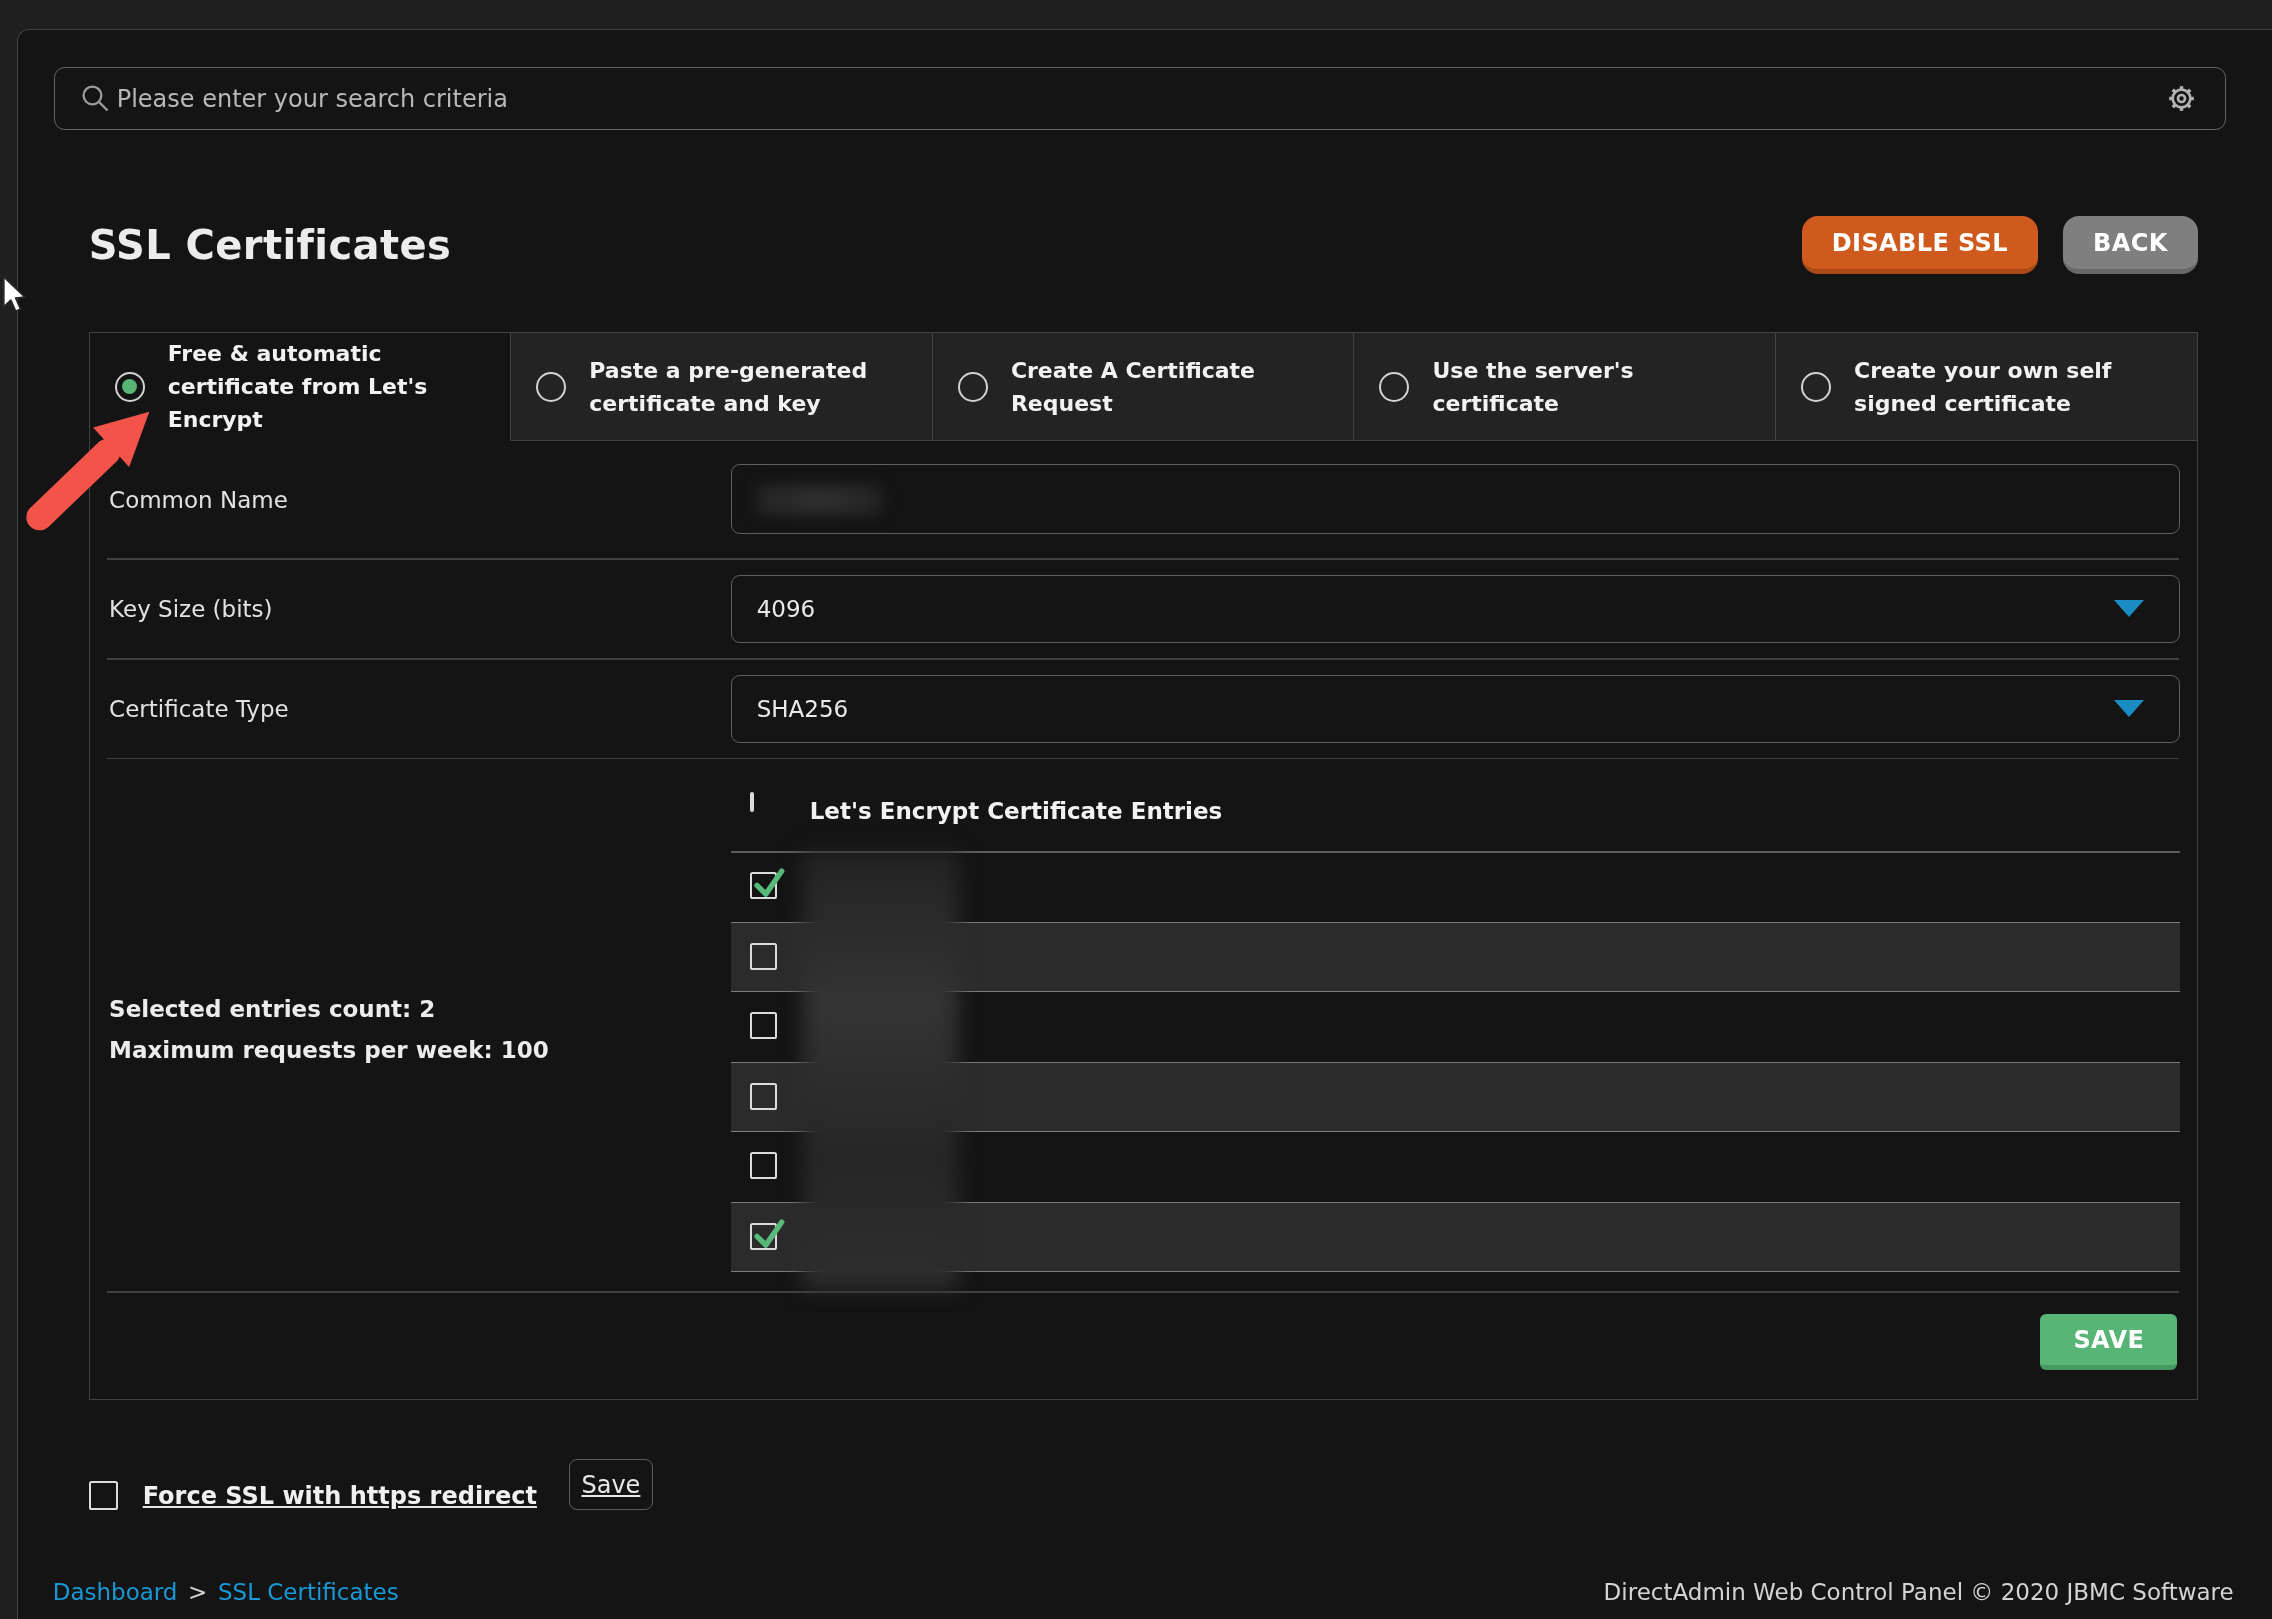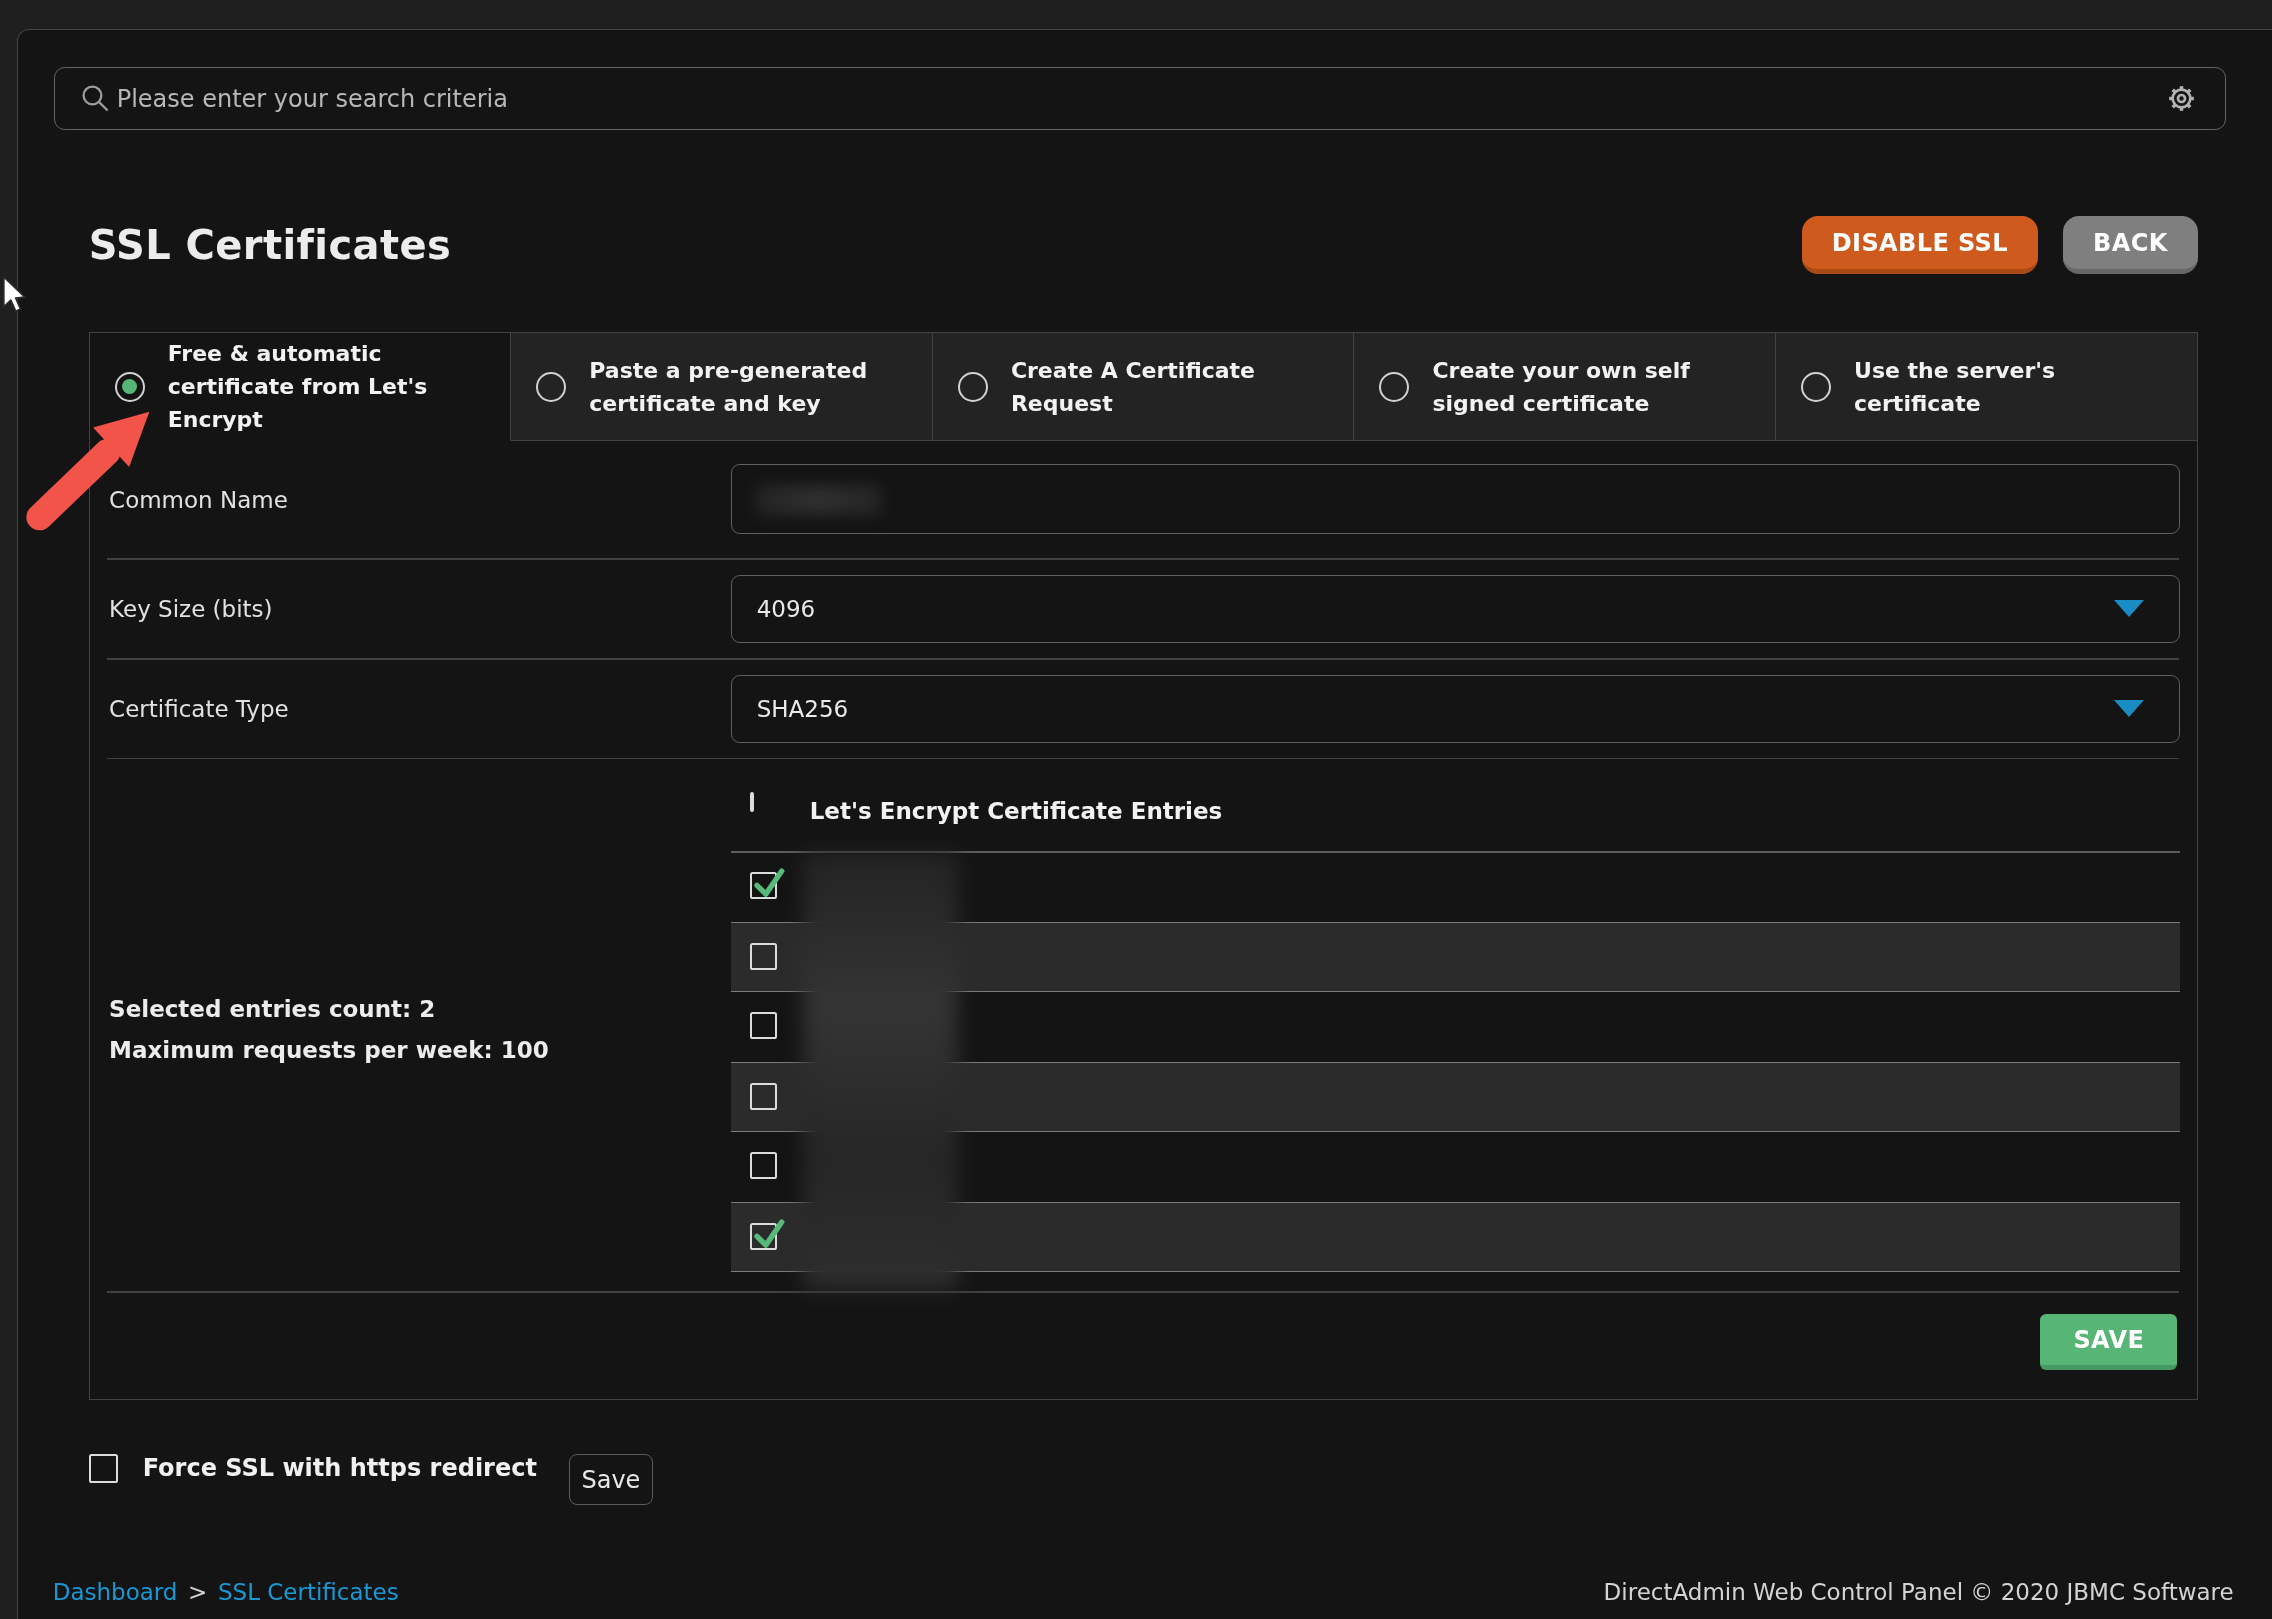--- a/index.html
+++ b/index.html
@@ -137,21 +137,21 @@
   .btn-save{
     position:absolute; right:19.4px; top:21px; width:137px; height:56px;
     background:#57b576; border:none; border-bottom:5.3px solid #459a61; border-radius:6.2px;
     font-family:inherit; font-size:24px; font-weight:bold; color:#fff; letter-spacing:0.4px;
     cursor:pointer;
   }
 
   
   .force-ssl-row{
     position:absolute; left:71px; top:1424px; height:56px;
-    display:flex; align-items:flex-start; gap:25px;
+    display:flex; align-items:flex-end; gap:25px;text-decoration:underline;
   }
   .force-ssl-label{ font-size:24px; font-weight:bold; color:#f0f0f0; }
   .btn-save-small{
     background:transparent; border:1.8px solid #5c5c5c; border-radius:8px;
     width:84px; height:51px; font-family:inherit; font-size:24px; color:#e8e8e8;
     cursor:pointer; margin-left:7px;
   }
 
   
   .bottom-bar{
@@ -215,25 +215,25 @@
     <div class="tab">
       <span class="radio"></span>
       <span class="tab-label">Paste a pre-generated certificate and key</span>
     </div>
     <div class="tab">
       <span class="radio"></span>
       <span class="tab-label">Create A Certificate Request</span>
     </div>
     <div class="tab">
       <span class="radio"></span>
-      <span class="tab-label">Create your own self signed certificate</span>
+      <span class="tab-label">Use the server's certificate</span>
     </div>
     <div class="tab">
       <span class="radio"></span>
-      <span class="tab-label">Use the server's certificate</span>
+      <span class="tab-label">Create your own self signed certificate</span>
     </div>
   </div>
 
   <div class="panel">
 
     <div class="frow row-common">
       <span class="frow-label">Common Name</span>
       <div class="text-input">
         <div class="redacted-sm"></div>
       </div>

